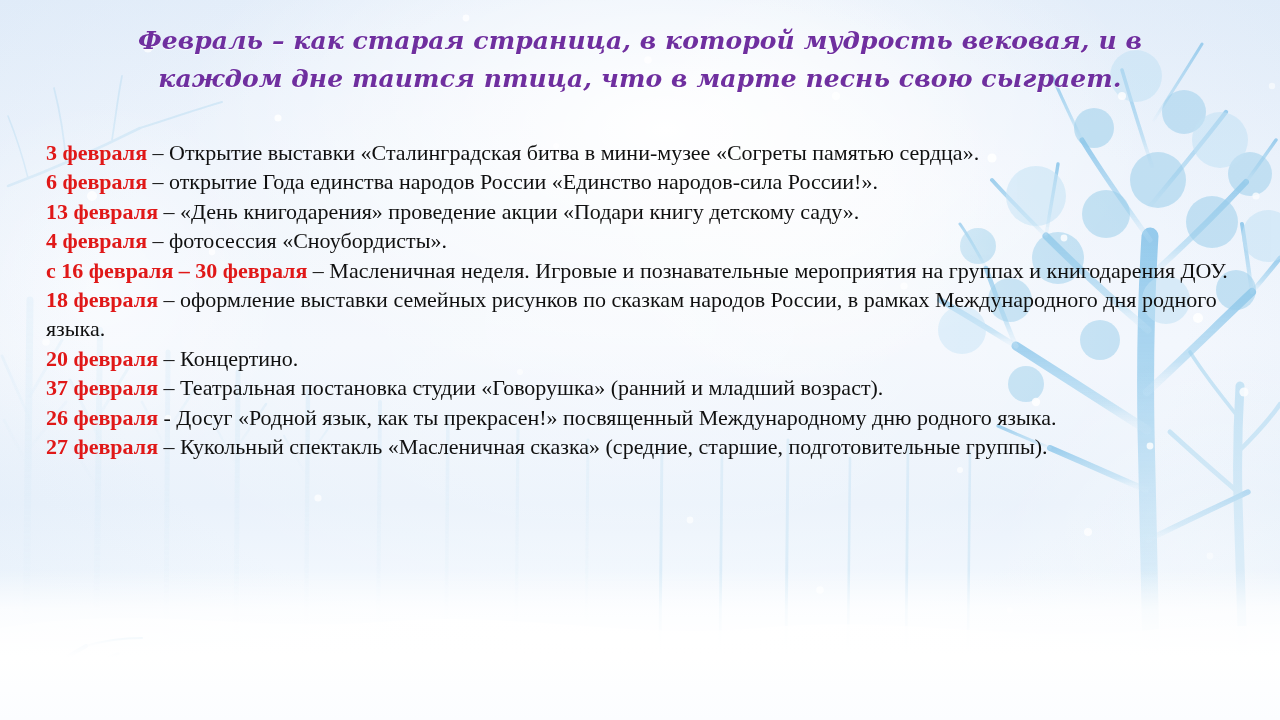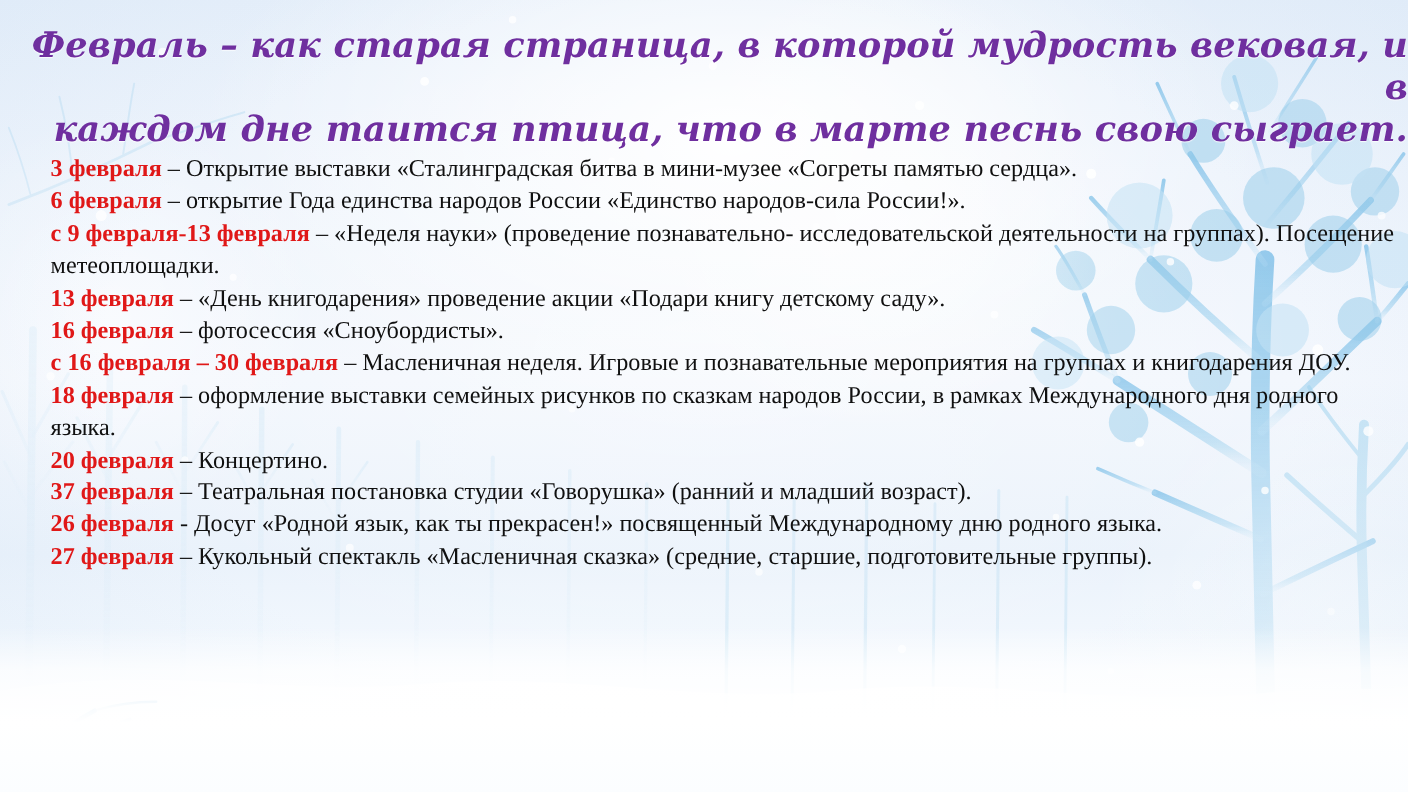--- a/index.html
+++ b/index.html
@@ -28,25 +28,25 @@
       radial-gradient(circle 340px at 96% 82%, rgba(255,255,255,.5), rgba(255,255,255,0) 70%);
   }
   .vignette{
     position:absolute;inset:0;
     background:radial-gradient(ellipse 880px 520px at 50% 45%, rgba(255,255,255,.35) 0%, rgba(255,255,255,0) 62%, rgba(205,224,243,.28) 100%);
   }
 
   
   .title{
     position:absolute;left:0;right:0;top:22px;
-    text-align:right;
+    text-align:center;
     color:#6f2f9f;
     font-family:"DejaVu Serif","Liberation Serif",serif;
     font-style:italic;font-weight:700;
-    font-size:32px;line-height:38px;
+    font-size:25px;line-height:38px;
     letter-spacing:.1px;
     text-shadow:0 1px 1px rgba(255,255,255,.85);
   }
   .title .tline{display:block;}
 
   .body-block{
     position:absolute;left:46px;top:138px;width:1226px;
     color:#0d0d0d;
     font-size:22px;
     line-height:29.4px;
@@ -258,23 +258,22 @@
   </div>
 
   <div class="title">
     <span class="tline">Февраль – как старая страница, в которой мудрость вековая, и в</span>
     <span class="tline">каждом дне таится птица, что в марте песнь свою сыграет.</span>
   </div>
 
   <div class="body-block">
     <p class="ev"><span class="d">3 февраля</span><span class="t"> – Открытие выставки «Сталинградская битва в мини-музее «Согреты памятью сердца».</span></p>
     <p class="ev"><span class="d">6 февраля</span><span class="t"> – открытие Года единства народов России «Единство народов-сила России!».</span></p>
-    <p class="ev"><span class="d">с 9 февраля-13 февраля</span><span class="t"> – «Неделя науки» (проведение познавательно- исследовательской деятельности на группах). Посещение метеоплощадки.</span></p>
     <p class="ev"><span class="d">13 февраля</span><span class="t"> – «День книгодарения» проведение акции «Подари книгу  детскому саду».</span></p>
-    <p class="ev"><span class="d">16 февраля</span><span class="t"> – фотосессия «Сноубордисты».</span></p>
+    <p class="ev"><span class="d">4 февраля</span><span class="t"> – фотосессия «Сноубордисты».</span></p>
     <p class="ev"><span class="d">с 16 февраля – 30 февраля</span><span class="t"> – Масленичная неделя. Игровые и познавательные мероприятия на группах и книгодарения ДОУ.</span></p>
     <p class="ev"><span class="d">18 февраля</span><span class="t"> – оформление выставки семейных рисунков по сказкам народов России, в рамках Международного дня родного языка.</span></p>
     <p class="ev"><span class="d">20 февраля</span><span class="t"> – Концертино.</span></p>
     <p class="ev"><span class="d">37 февраля</span><span class="t"> – Театральная постановка студии «Говорушка» (ранний и младший возраст).</span></p>
     <p class="ev"><span class="d">26 февраля</span><span class="t"> - Досуг «Родной язык, как ты прекрасен!» посвященный Международному дню родного языка.</span></p>
     <p class="ev"><span class="d">27 февраля</span><span class="t"> – Кукольный спектакль «Масленичная сказка» (средние, старшие, подготовительные группы).</span></p>
   </div>
 
 </div>
 

